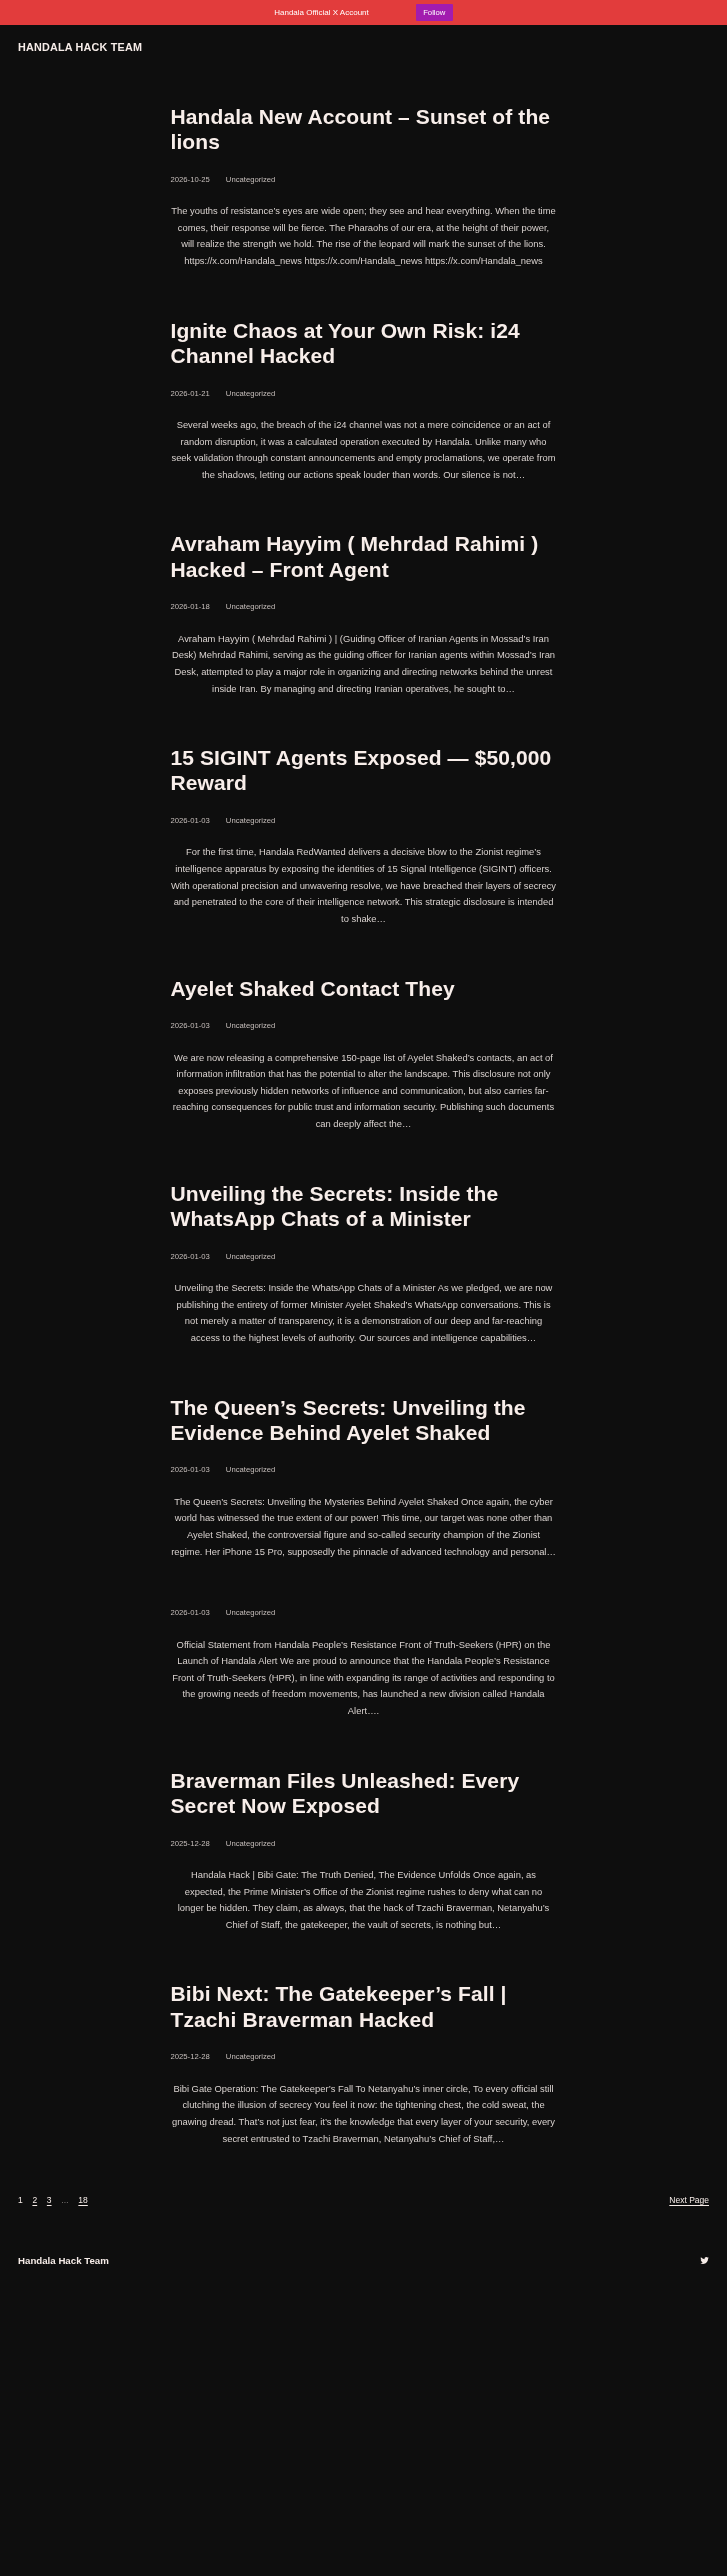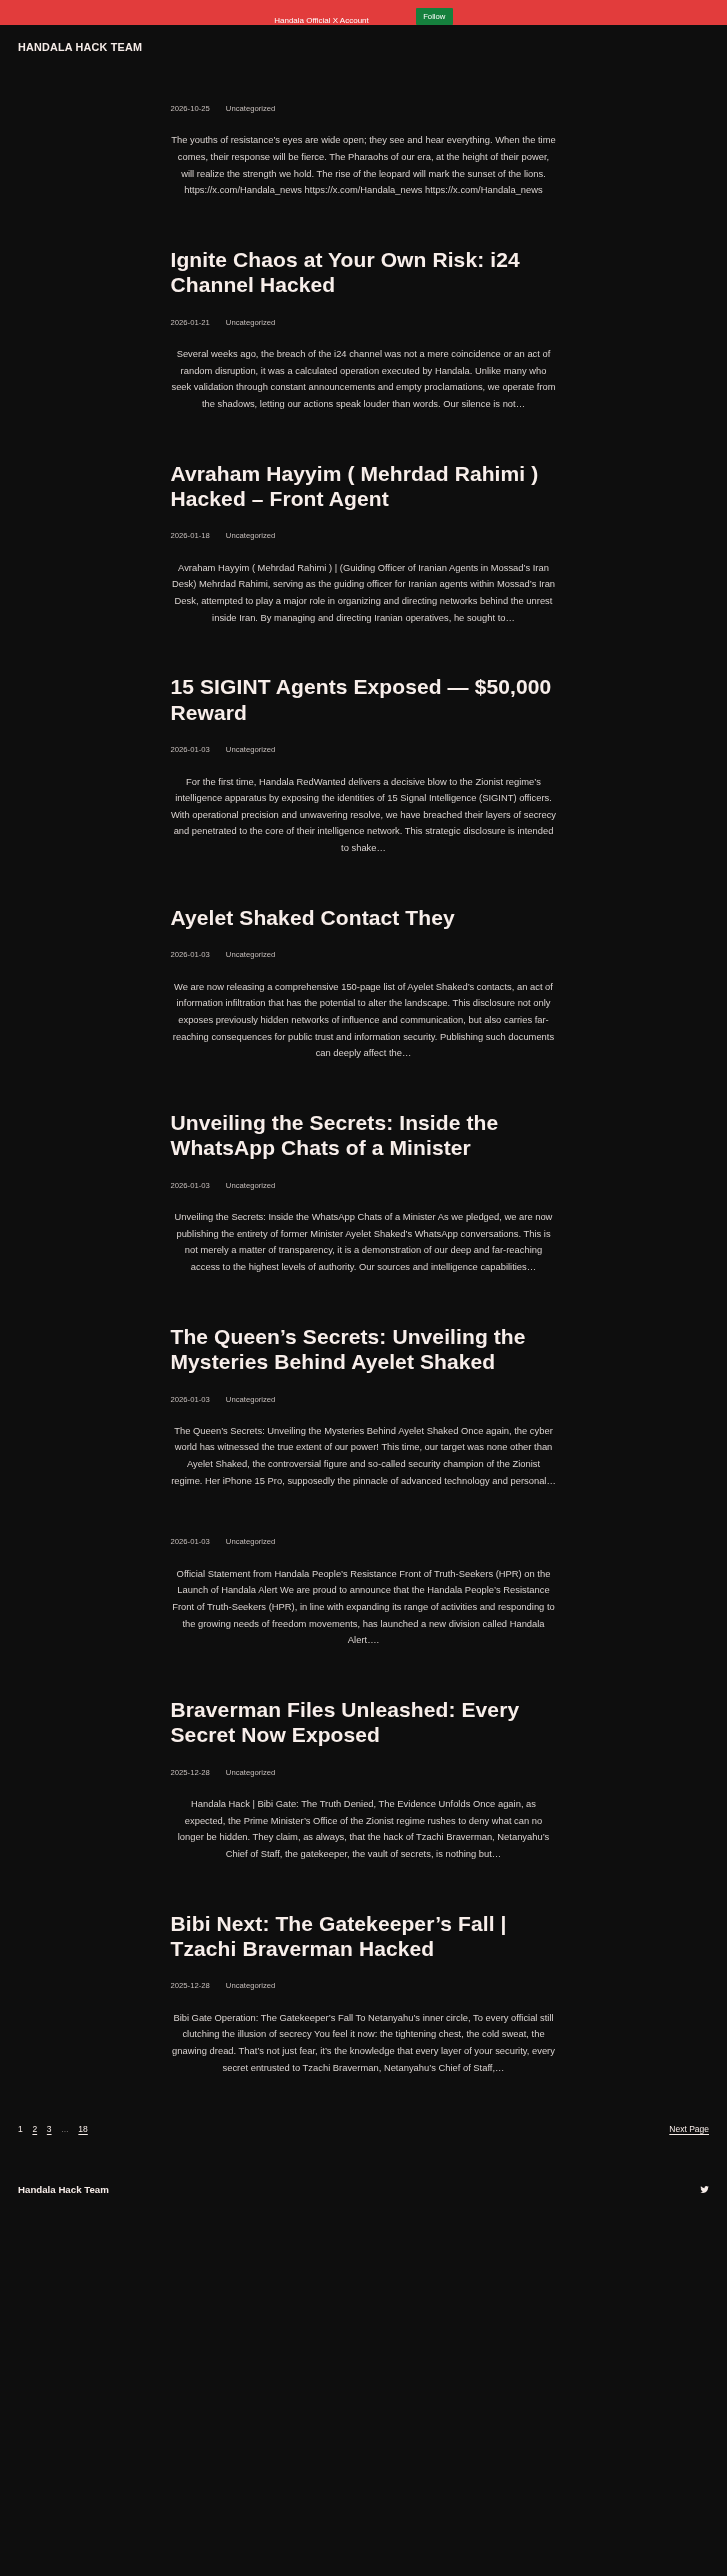--- a/index.html
+++ b/index.html
@@ -7,21 +7,21 @@
     margin: 0;
     padding: 0;
     background: #0e0e0e;
     font-family: "Liberation Sans", sans-serif;
   }
   
   .top-banner {
     background: #e23c3c;
     height: 25px;
     display: flex;
-    align-items: flex-end;
+    align-items: center;
     justify-content: center;
     gap: 23px;
   }
   .banner-text {
     color: #ffffff;
     font-size: 8px;
     text-decoration: none;
   }
   .follow-btn {
     background: #c02525;
@@ -130,29 +130,30 @@
     text-decoration: none;
   }
   .twitter-link { display: flex; align-items: center; }
   .twitter-link svg { fill: #f6ece8; width: 9px; height: 9px; }
 </style>
 </head>
 <body>
 
 <div class="top-banner" style="background: rgb(226, 60, 60);">
   <a class="banner-text" href="#">Handala Official X Account</a>
-  <button class="follow-btn" style="background: #15803d; margin-left: 24px;">Follow</button>
+  <button class="follow-btn" style="background: #a21caf; margin-left: 24px;">Follow</button>
 </div>
 
 <header class="site-header">
   <a class="site-title" href="#">HANDALA HACK TEAM</a>
 </header>
 
 <main class="content">
   <article class="post">
+    <a class="post-title" href="#">Handala New Account – Sunset of the lions</a>
     <div class="post-meta">
       <span class="post-date">2026-10-25</span>
       <a class="post-category" href="#">Uncategorized</a>
     </div>
     <p class="post-excerpt">The youths of resistance’s eyes are wide open; they see and hear everything. When the time comes, their response will be fierce. The Pharaohs of our era, at the height of their power, will realize the strength we hold. The rise of the leopard will mark the sunset of the lions. https://x.com/Handala_news https://x.com/Handala_news https://x.com/Handala_news</p>
   </article>
 
   <article class="post">
     <a class="post-title" href="#">Ignite Chaos at Your Own Risk: i24 Channel Hacked</a>
     <div class="post-meta">
@@ -192,21 +193,21 @@
   <article class="post">
     <a class="post-title" href="#">Unveiling the Secrets: Inside the WhatsApp Chats of a Minister</a>
     <div class="post-meta">
       <span class="post-date">2026-01-03</span>
       <a class="post-category" href="#">Uncategorized</a>
     </div>
     <p class="post-excerpt">Unveiling the Secrets: Inside the WhatsApp Chats of a Minister As we pledged, we are now publishing the entirety of former Minister Ayelet Shaked’s WhatsApp conversations. This is not merely a matter of transparency, it is a demonstration of our deep and far-reaching access to the highest levels of authority. Our sources and intelligence capabilities…</p>
   </article>
 
   <article class="post">
-    <a class="post-title" href="#">The Queen’s Secrets: Unveiling the Mysteries Behind Ayelet Shaked</a>
+    <a class="post-title" href="#">The Queen’s Secrets: Unveiling the Evidence Behind Ayelet Shaked</a>
     <div class="post-meta">
       <span class="post-date">2026-01-03</span>
       <a class="post-category" href="#">Uncategorized</a>
     </div>
     <p class="post-excerpt">The Queen’s Secrets: Unveiling the Mysteries Behind Ayelet Shaked Once again, the cyber world has witnessed the true extent of our power! This time, our target was none other than Ayelet Shaked, the controversial figure and so-called security champion of the Zionist regime. Her iPhone 15 Pro, supposedly the pinnacle of advanced technology and personal…</p>
   </article>
 
   <article class="post">
     <div class="post-meta">
       <span class="post-date">2026-01-03</span>

